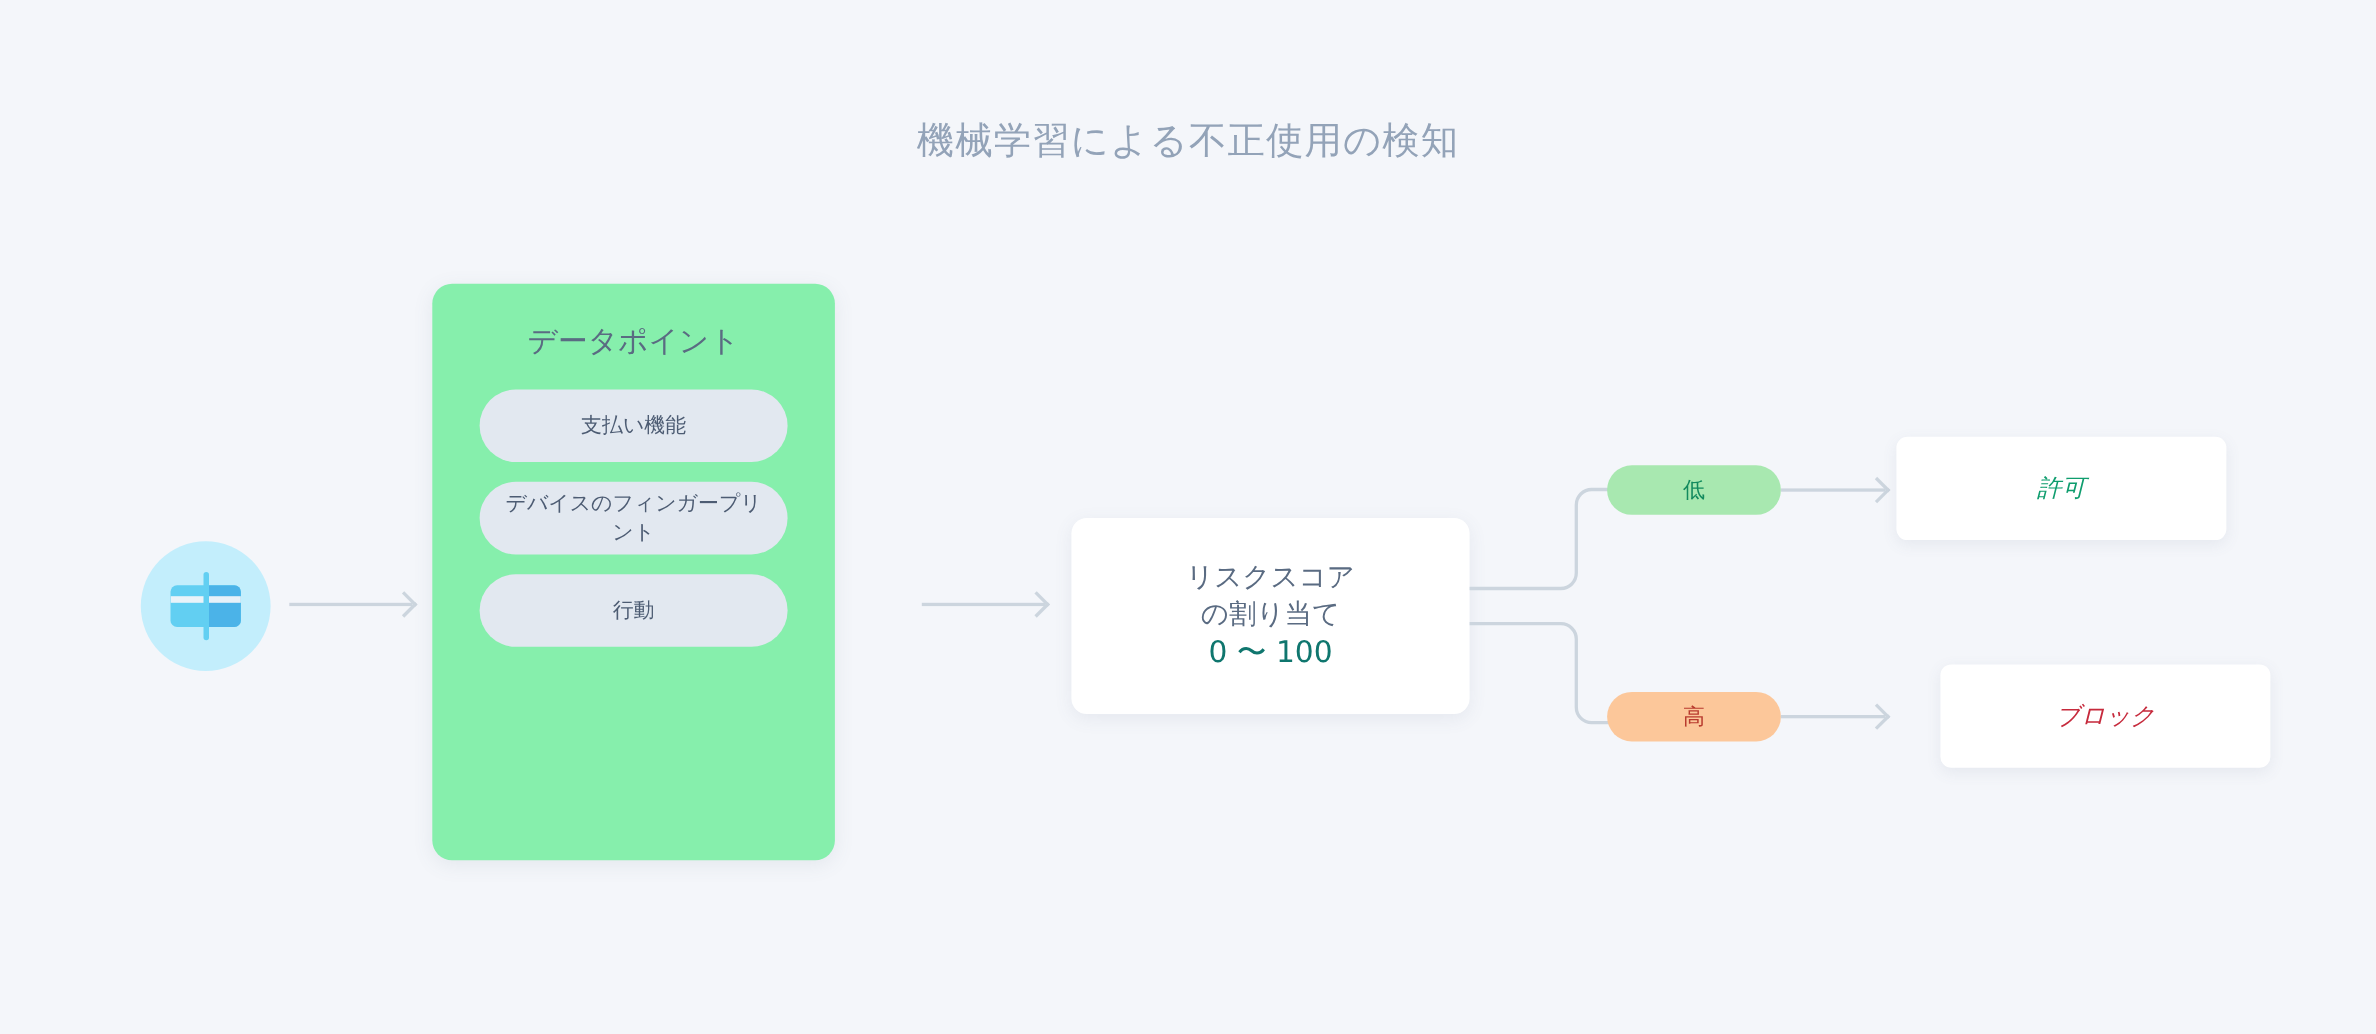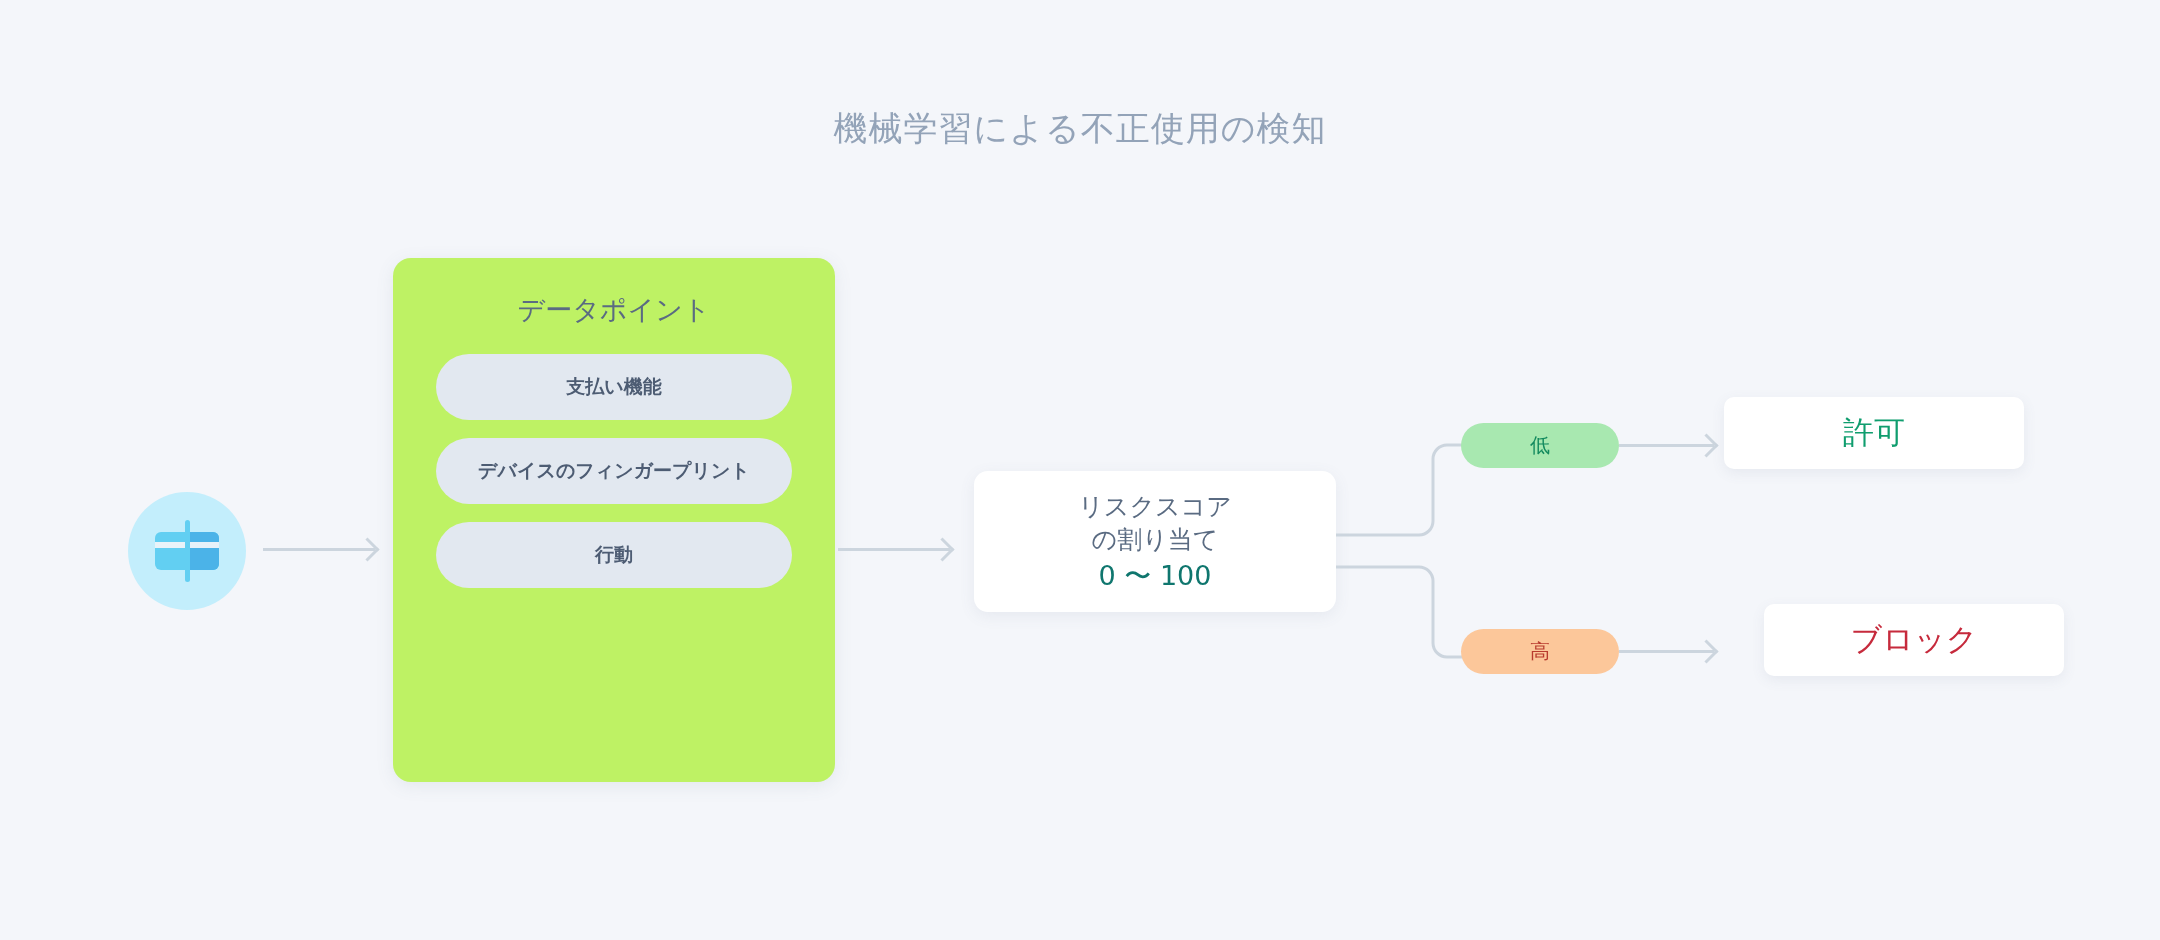--- a/index.html
+++ b/index.html
@@ -68,53 +68,53 @@
     border-right: 3px solid #ccd5de;
     transform: rotate(45deg);
   }
   .elbow { position: absolute; }
   .elbow svg { display: block; }
 
   
   .dp-card {
     position: absolute;
     left: 393px; top: 258px;
-    width: 442px; height: 524px;
-    background: #bef264;
+    width: 366px; height: 524px;
+    background: #86efac;
     border-radius: 18px;
     box-shadow: 0 4px 18px rgba(90,105,130,0.10);
     padding-top: 34px;
   }
   .dp-title {
     text-align: center;
     font-size: 27px;
     color: #5a6b82;
     font-weight: 400;
     margin-bottom: 26px;
   }
   .dp-list { padding: 0 43px; }
   .dp-pill {
     height: 66px;
     margin-bottom: 18px;
     border-radius: 33px;
     background: #e2e8f0;
     display: flex; align-items: center; justify-content: center;
     font-size: 19px;
     color: #4d5c73;
-    font-weight: 700;
+    font-weight: 400;
     text-align: center;
     padding: 0 14px;
   }
   .dp-pill:last-child { margin-bottom: 0; }
 
   
   .risk-box {
     position: absolute;
     left: 974px; top: 471px;
-    width: 362px; height: 141px;
+    width: 362px; height: 178px;
     background: #ffffff;
     border-radius: 14px;
     box-shadow: 0 4px 16px rgba(90,105,130,0.09);
     display: flex; flex-direction: column;
     align-items: center; justify-content: center;
     line-height: 1.32;
   }
   .risk-line { font-size: 25px; color: #5a6b82; }
   .risk-range { font-size: 27px; color: #0f766e; margin-top: 2px; }
 
@@ -125,26 +125,27 @@
     border-radius: 23px;
     display: flex; align-items: center; justify-content: center;
     font-size: 20px;
   }
   .badge-low  { left: 1461px; top: 423px; background: #a8e8b0; color: #138a5e; }
   .badge-high { left: 1461px; top: 629px; background: #fcc79a; color: #b83b2e; }
 
   
   .outcome {
     position: absolute;
-    width: 300px; height: 72px;
+    width: 300px; height: 94px;
     background: #ffffff;
     border-radius: 10px;
     box-shadow: 0 4px 14px rgba(90,105,130,0.09);
     display: flex; align-items: center; justify-content: center;
-    font-size: 31px;
+    font-size: 22px;
+    font-style: italic;
   }
   .outcome-allow { left: 1724px; top: 397px; color: #0f9d6e; }
   .outcome-block { left: 1724px; top: 604px; color: #c62a3c; margin-left: 40px; }
 </style>
 </head>
 <body>
 
 <div id="stage">
 
   <div class="title">機械学習による不正使用の検知</div>

